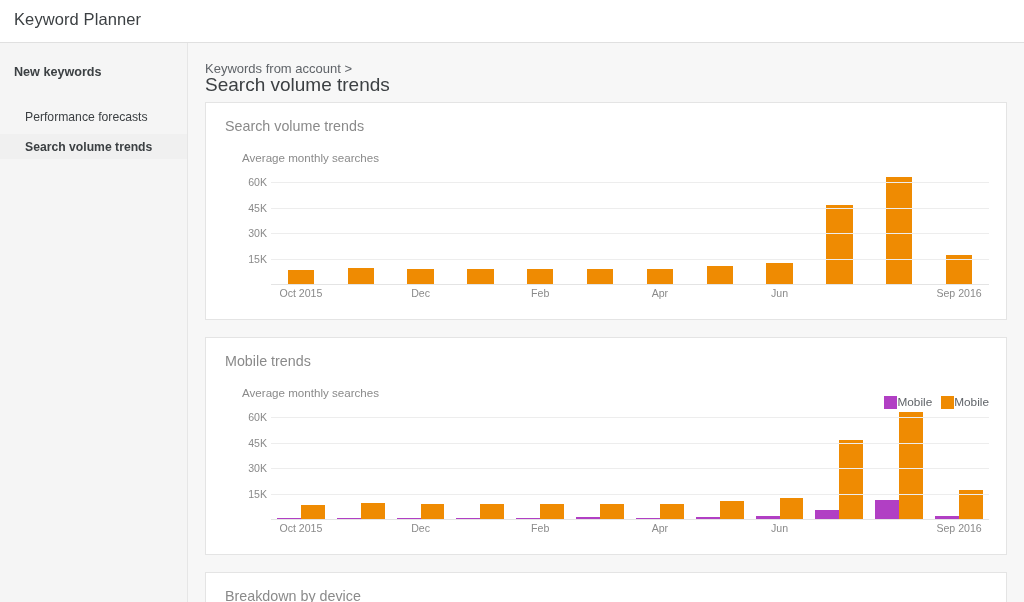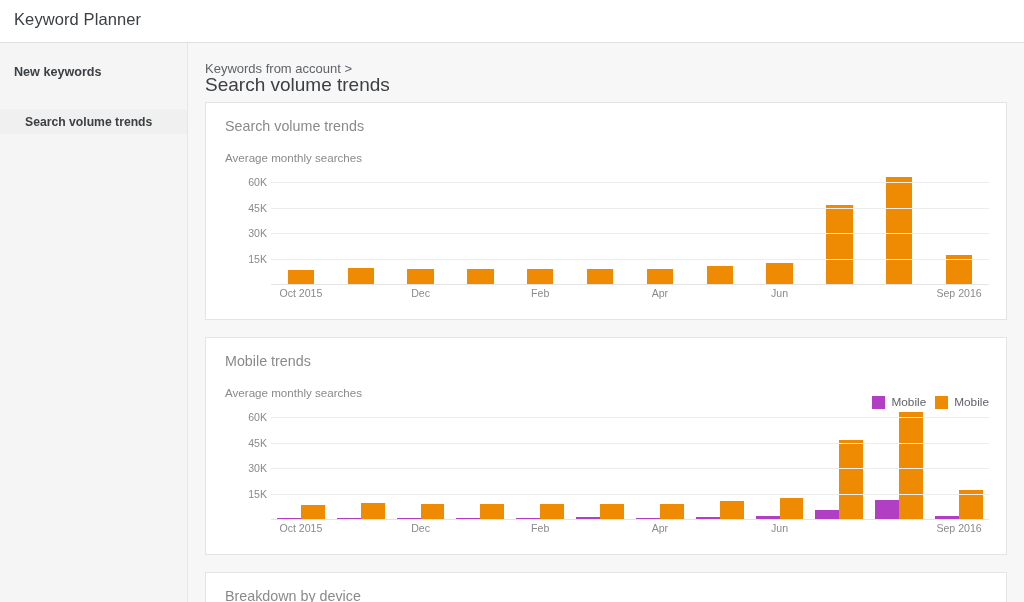--- a/index.html
+++ b/index.html
@@ -96,30 +96,30 @@
   }
   #card-svt { top: 59px; height: 218px; }
   #card-mob { top: 294px; height: 218px; padding-left: 24px; }
   #card-dev { top: 529px; height: 75px; }
 
   .card-title {
     position: absolute; left: 19px; top: 15px;
     font-size: 14.3px; color: #8a8a8a; font-weight: 400;
   }
   .axis-caption {
-    position: absolute; left: 19px; top: 48px;
+    position: absolute; left: 36px; top: 48px;
     font-size: 11.6px; color: #8a8a8a;
   }
 
   
   .legend {
     position: absolute; right: 17px; top: 57px;
     display: flex; align-items: center; gap: 9px;
   }
-  .legend-entry { display: flex; align-items: center; gap: 6px; }
+  .legend-entry { display: flex; align-items: center; }
   .legend-swatch { width: 13px; height: 13px; display: inline-block; }
   .legend-label { font-size: 11.8px; color: #5f6368; }
 
   
   .plot {
     position: absolute;
     left: 19px; top: 66px;
     width: 764px; height: 146px;
   }
   .ylabels { position: absolute; left: 0; top: 0; width: 46px; height: 116px; }
@@ -177,20 +177,21 @@
     <div class="app-title">Keyword Planner</div>
     <div class="tabs">
     </div>
   </div>
 
   <div class="sidebar">
     <div class="sb-gap-1"></div>
     <div class="side-item top">New keywords</div>
     <div class="sb-gap-3"></div>
     <div class="sb-gap-2"></div>
+    <div class="side-sub">Performance forecasts</div>
     <div class="sb-gap-3"></div>
     <div class="side-sub selected">Search volume trends</div>
   </div>
 
   <div class="main">
 
     <div class="breadcrumb">Keywords from account &gt;</div>
     <div class="page-title">Search volume trends</div>
 
     <div class="card" id="card-svt">

